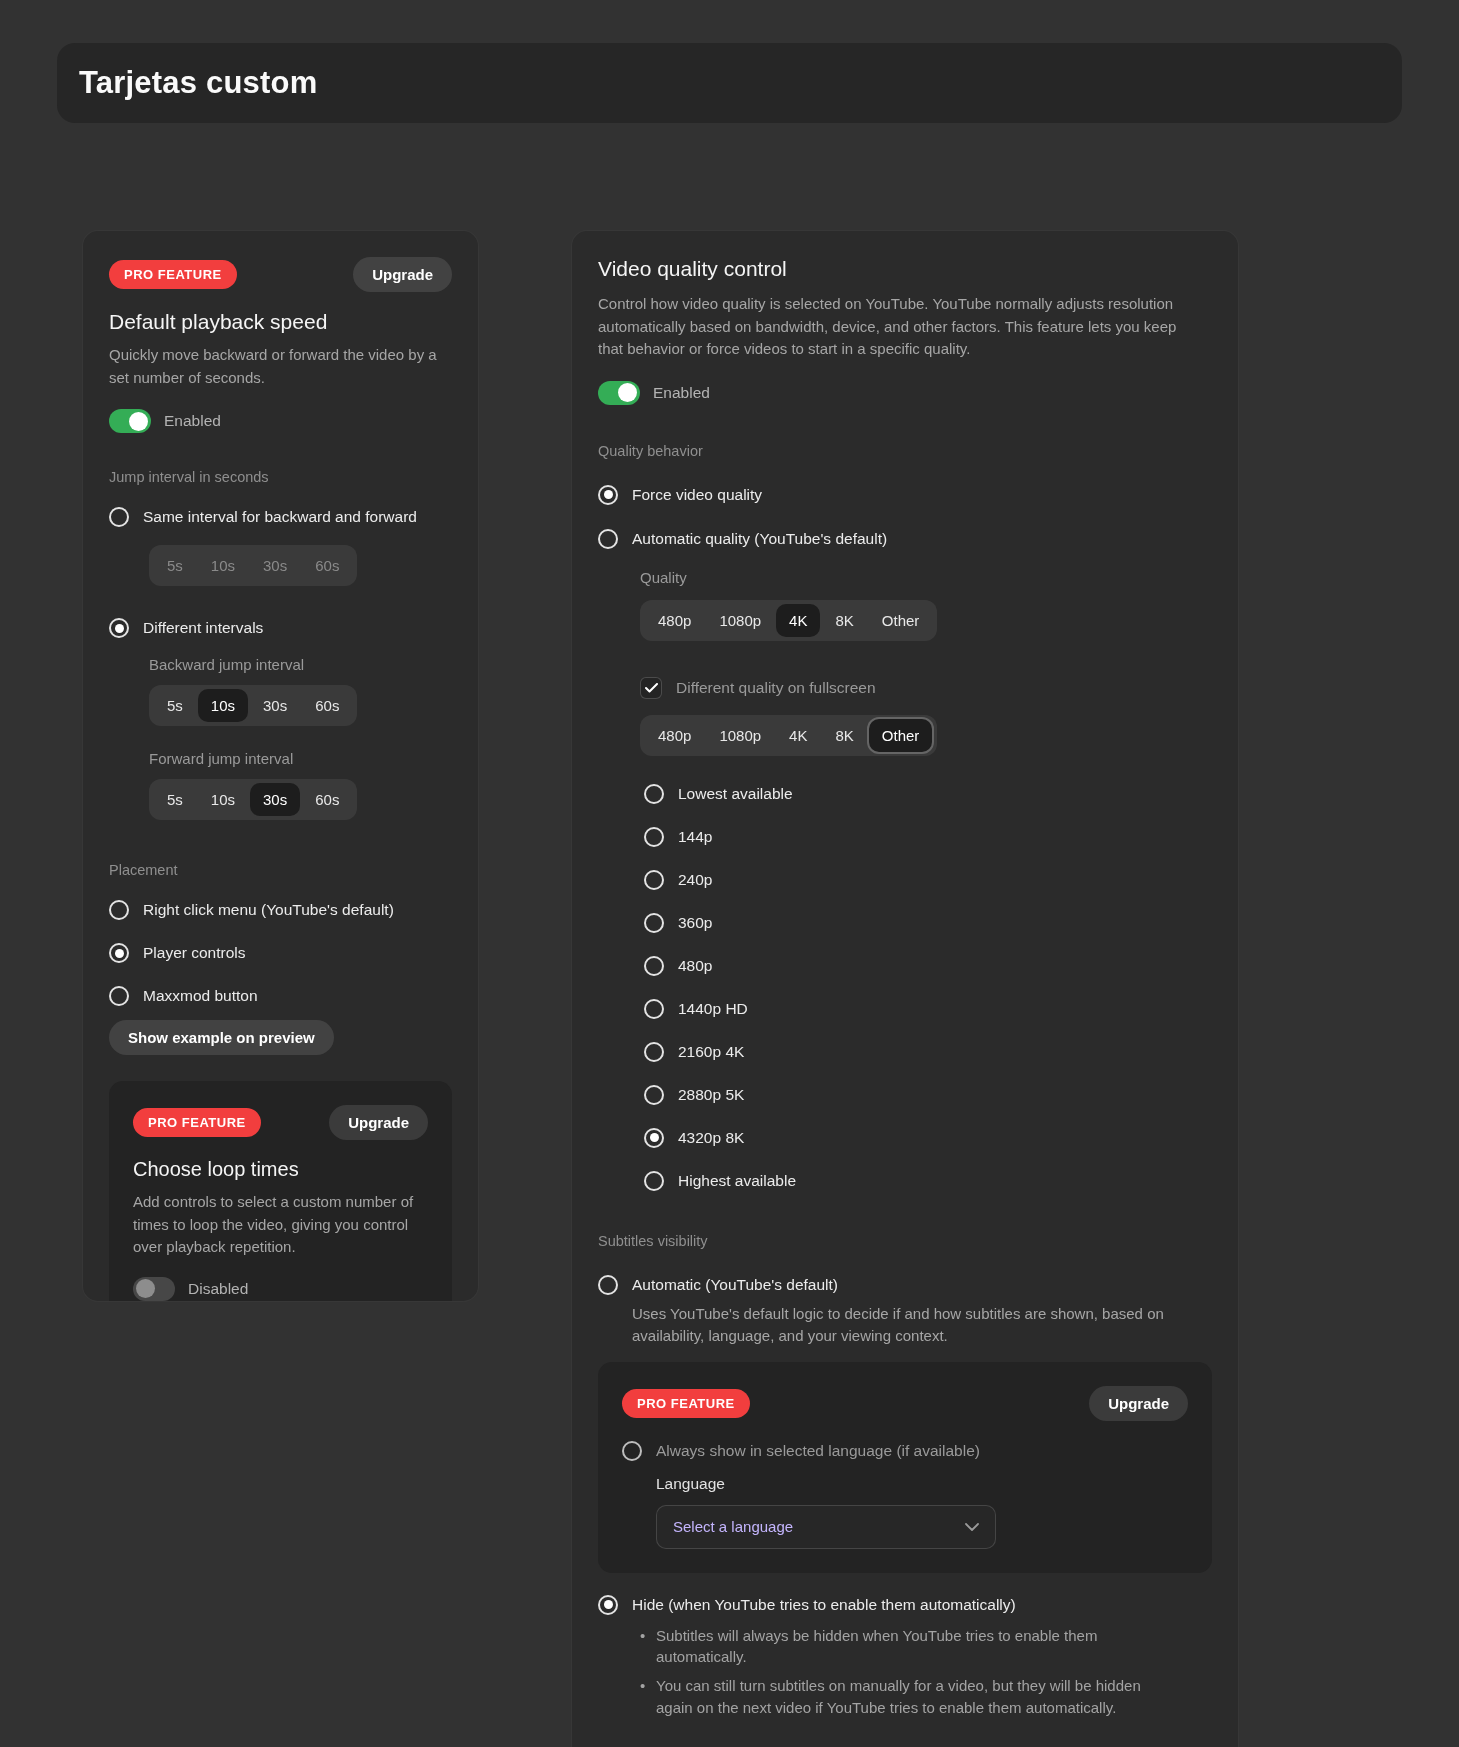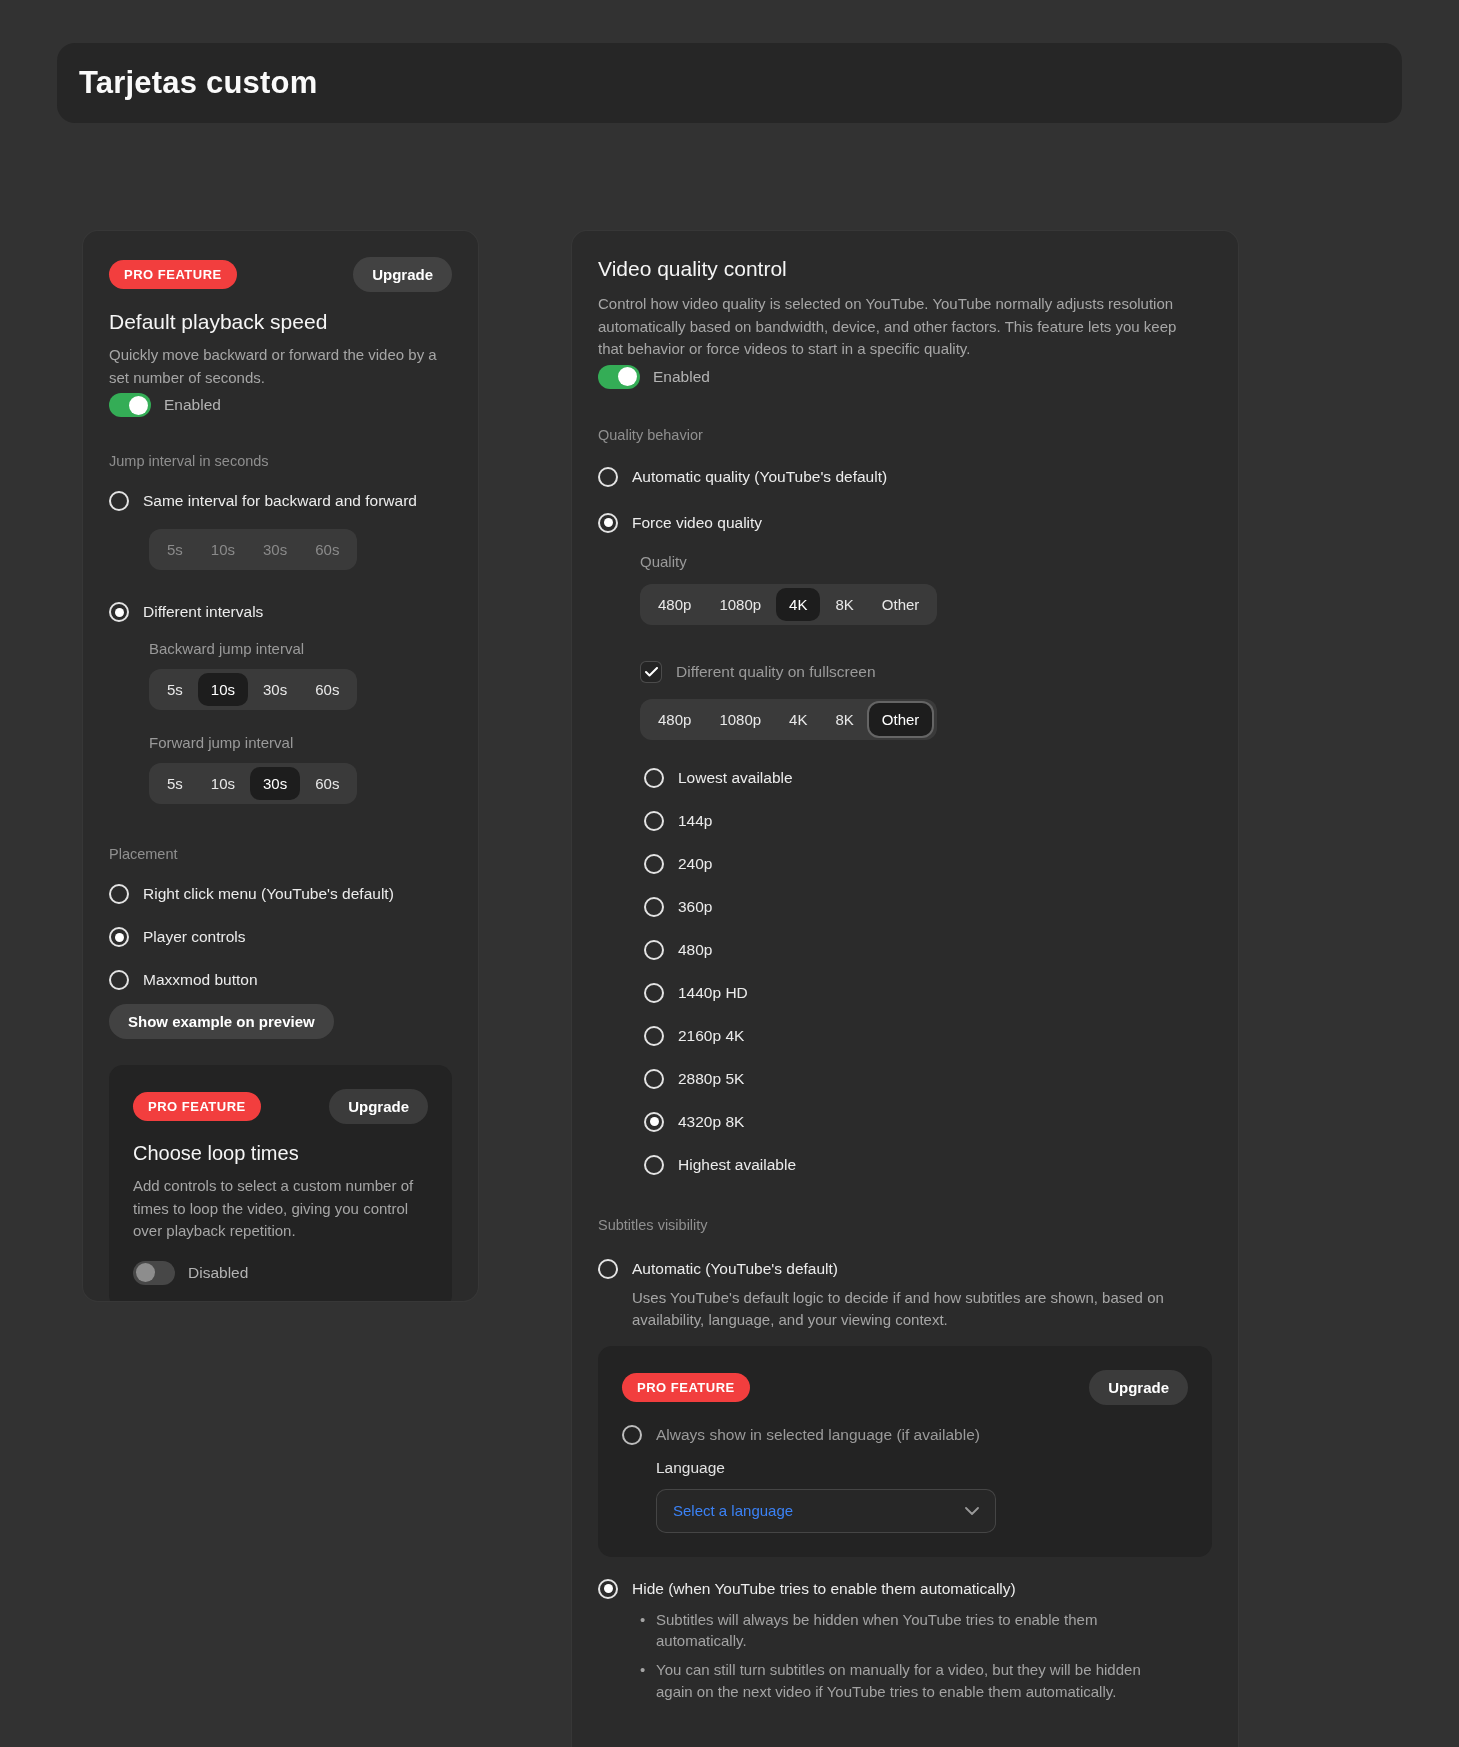--- a/index.html
+++ b/index.html
@@ -42,21 +42,21 @@
   .pill-btn {
     background:rgba(255,255,255,.11); color:#fff;
     font-family:"Liberation Sans", sans-serif;
     font-size:15px; font-weight:bold;
     padding:9px 19px; border-radius:999px; border:none; cursor:pointer;
   }
 
   .card-title { font-size:21px; font-weight:500; color:#f5f5f5; margin-top:18px; }
   .card-desc  { color:#a6a6a6; font-size:15px; line-height:1.5; margin-top:10px; }
 
-  .toggle-row { display:flex; align-items:center; gap:13px; margin-top:4px; }
+  .toggle-row { display:flex; align-items:center; gap:13px; margin-top:20px; }
   .toggle {
     width:42px; height:24px; border-radius:999px;
     background:#34ad56; position:relative; flex:none; cursor:pointer;
   }
   .toggle::after {
     content:''; position:absolute; width:19px; height:19px; border-radius:50%;
     background:#fff; top:2.5px; right:3px;
   }
   .toggle.off { background:#474747; }
   .toggle.off::after { left:3px; right:auto; background:#8d8d8d; }
@@ -93,21 +93,21 @@
   }
 
   .nested-card { background:#232323; border-radius:14px; padding:24px; }
 
   .select {
     width:340px; height:44px;
     border:1px solid rgba(255,255,255,.14);
     background:rgba(255,255,255,.02);
     border-radius:10px;
     display:flex; align-items:center; justify-content:space-between;
-    padding:0 16px; color:#3b82f6; font-size:15px; cursor:pointer;
+    padding:0 16px; color:#c4b5fd; font-size:15px; cursor:pointer;
   }
 
   .bullets { list-style:none; margin-top:10px; }
   .bullets li {
     position:relative;
     color:#a3a3a3; font-size:15px; line-height:1.45;
     padding-left:18px; margin-top:7px; max-width:520px;
   }
   .bullets li::before { content:'•'; position:absolute; left:2px; color:#a3a3a3; }
 
@@ -210,28 +210,28 @@
   <div class="card-title" style="margin-top:0">Video quality control</div>
   <div class="card-desc max-w" style="margin-top:12px">Control how video quality is selected on YouTube. YouTube normally adjusts resolution automatically based on bandwidth, device, and other factors. This feature lets you keep that behavior or force videos to start in a specific quality.</div>
 
   <div class="toggle-row">
     <div class="toggle"></div>
     <span class="toggle-label">Enabled</span>
   </div>
 
   <div class="section-label" style="margin-top:38px">Quality behavior</div>
 
-  <div class="radio-row" style="margin-top:24px">
-    <span class="radio"></span>
-    <span class="radio-label">Automatic quality (YouTube's default)</span>
-  </div>
-
   <div class="radio-row" style="margin-top:26px">
     <span class="radio sel"></span>
     <span class="radio-label">Force video quality</span>
+  </div>
+
+  <div class="radio-row" style="margin-top:24px">
+    <span class="radio"></span>
+    <span class="radio-label">Automatic quality (YouTube's default)</span>
   </div>
 
   <div class="sub-label" style="margin-top:20px; margin-left:42px">Quality</div>
 
   <div class="seg" style="margin-top:14px; margin-left:42px">
     <span class="opt">480p</span>
     <span class="opt">1080p</span>
     <span class="opt on">4K</span>
     <span class="opt">8K</span>
     <span class="opt">Other</span>

